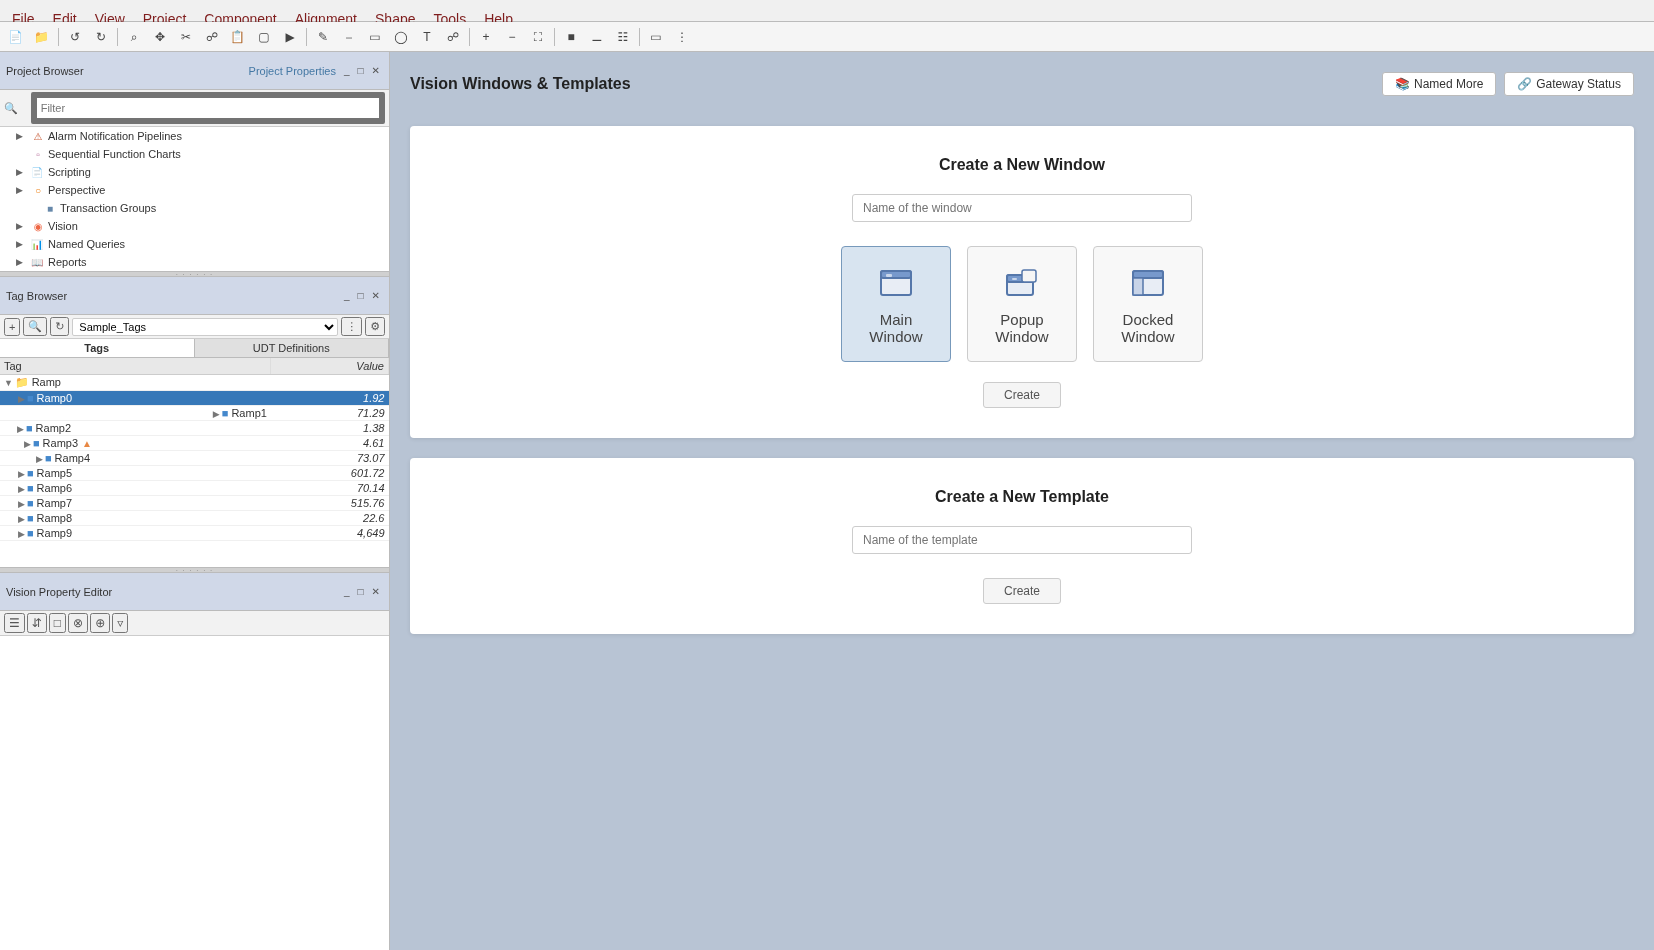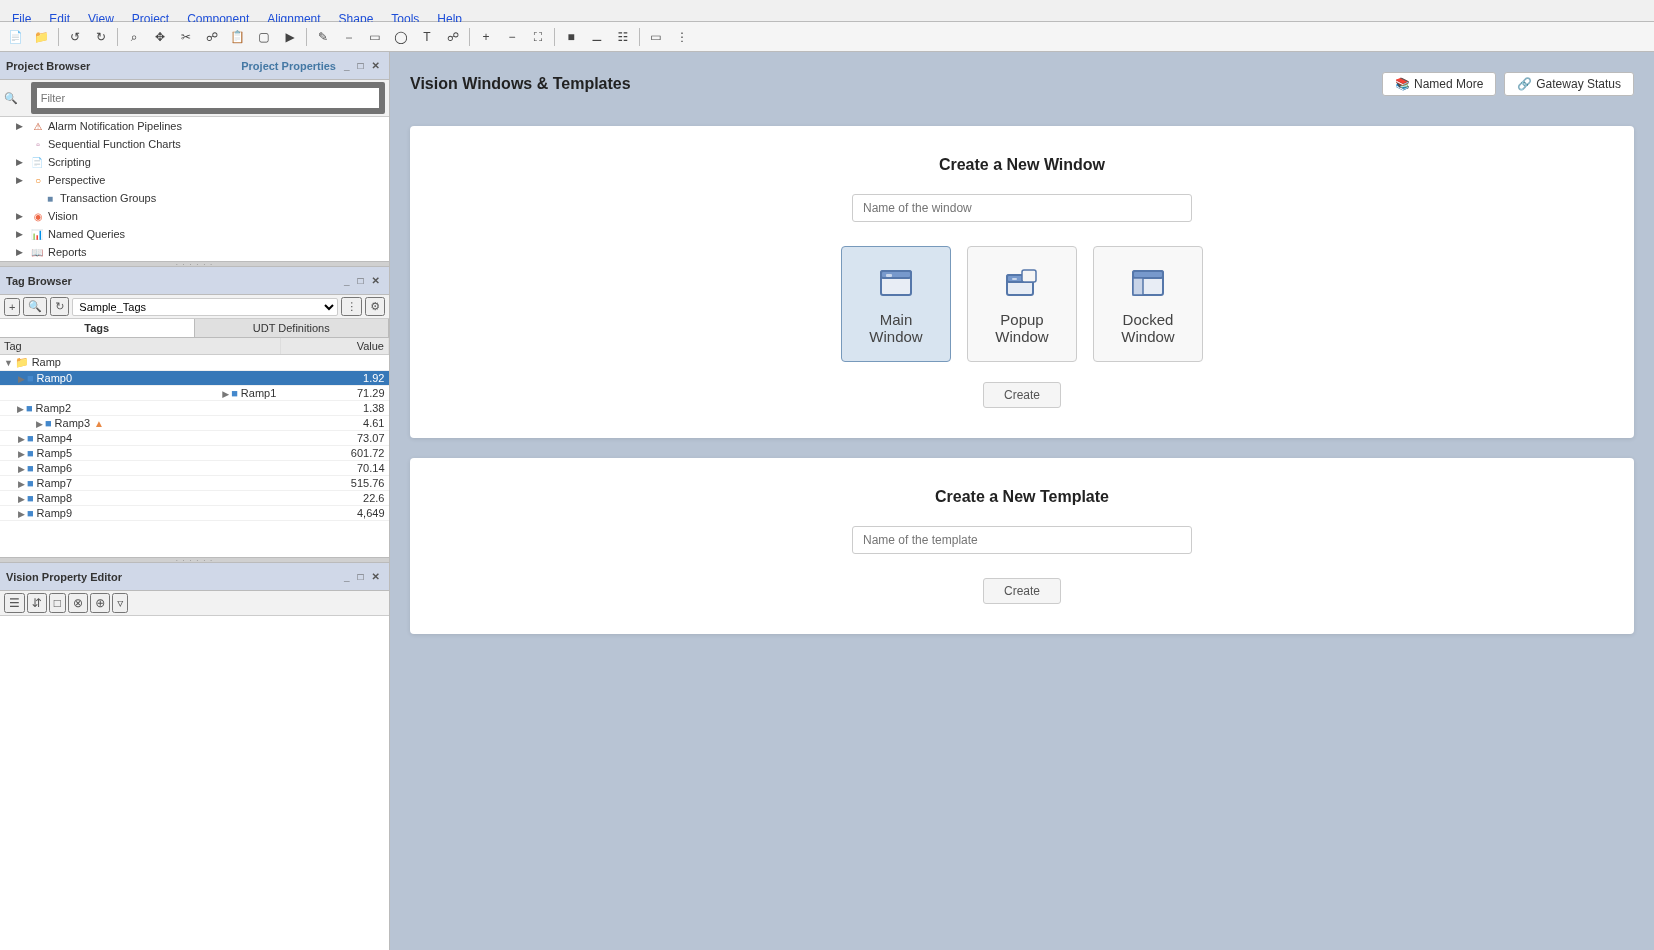--- a/index.html
+++ b/index.html
@@ -1,35 +1,35 @@
 <!DOCTYPE html>
 <html><head>
   <meta charset="utf-8">
   <style>
     * { box-sizing: border-box; margin: 0; padding: 0; }
     body { font-family: 'Segoe UI', Arial, sans-serif; font-size: 12px; background: #d4d4d4; display: flex; flex-direction: column; height: 950px; overflow: hidden; color: #333; }
 
     
     .menu-bar { display: flex; align-items: center; background: #f0f0f0; border-bottom: 1px solid #bbb; height: 22px; padding: 0 4px; gap: 2px; flex-shrink: 0; }
-    .menu-item { padding: 2px 8px; cursor: pointer; font-size: 12px; color: #1d4ed8; margin-top: 16px; }
+    .menu-item { padding: 2px 8px; cursor: pointer; font-size: 14px; color: #7f1d1d; margin-top: 16px; }
 
     
     .toolbar { display: flex; align-items: center; background: #f5f5f5; border-bottom: 1px solid #bbb; height: 30px; padding: 0 4px; gap: 2px; flex-shrink: 0; flex-wrap: wrap; }
     .toolbar-btn { width: 24px; height: 22px; display: flex; align-items: center; justify-content: center; background: transparent; border: 1px solid transparent; cursor: pointer; font-size: 12px; color: #444; border-radius: 2px; }
     .toolbar-sep { width: 1px; height: 18px; background: #bbb; margin: 0 2px; }
 
     
     .main-layout { display: flex; flex: 1; overflow: hidden; }
 
     
     .left-sidebar { width: 390px; display: flex; flex-direction: column; background: #e8e8e8; border-right: 1px solid #bbb; flex-shrink: 0; }
 
     
     .panel { display: flex; flex-direction: column; }
-    .panel-header { display: flex; align-items: center; justify-content: space-between; background: #d0d8e8; border-bottom: 1px solid #bbb; padding: 3px 6px; font-size: 11px; font-weight: bold; color: #333; height: 28px; }
+    .panel-header { display: flex; align-items: center; justify-content: space-between; background: #d0d8e8; border-bottom: 1px solid #bbb; padding: 3px 6px; font-size: 11px; font-weight: normal; color: #333; height: 38px; }
     .panel-header-left { display: flex; align-items: center; gap: 4px; }
     .panel-controls { display: flex; gap: 2px; align-items: center; }
     .panel-btn { font-size: 10px; cursor: pointer; color: #555; padding: 1px 3px; }
     .filter-row { display: flex; align-items: center; background: #f2f2f2; border-bottom: 1px solid #ccc; padding: 2px 4px; }
     .filter-input { flex: 1; border: 6px solid #737373; border-radius: 2px; padding: 4px 4px; font-size: 11px; background: white; margin-left: 10px; }
 
     
     .tree-container { flex: 1; overflow-y: auto; background: white; }
     .tree-item { display: flex; align-items: center; padding: 2px 4px; cursor: pointer; font-size: 11px; gap: 3px; }
     .tree-arrow { width: 12px; font-size: 9px; color: #666; }
@@ -48,21 +48,21 @@
     .tag-tool-btn { font-size: 11px; cursor: pointer; padding: 1px 3px; color: #555; }
     .tag-select { font-size: 11px; border: 1px solid #ccc; border-radius: 2px; background: white; padding: 1px 2px; flex: 1; }
     .tag-tabs { display: flex; background: #e0e0e0; border-bottom: 1px solid #bbb; }
     .tag-tab { flex: 1; text-align: center; padding: 3px 0; font-size: 11px; cursor: pointer; border-right: 1px solid #bbb; }
     .tag-tab.active { background: white; font-weight: bold; }
     .tag-table { flex: 1; overflow-y: auto; background: white; }
     table { width: 100%; border-collapse: collapse; }
     th { background: #e8e8e8; border-bottom: 1px solid #ccc; padding: 2px 4px; font-size: 11px; text-align: left; font-weight: normal; border-right: 1px solid #ddd; position: sticky; top: 0; }
     td { padding: 1px 4px; font-size: 11px; border-bottom: 1px solid #f0f0f0; }
     tr.selected td { background: #3778b8; color: white; }
-    td:last-child, th:last-child { text-align: right; }
+    td:last-child, th:last-child { text-align: right; font-style: italic; }
 
     
     .prop-editor { display: flex; flex-direction: column; flex: 1; min-height: 100px; }
     .prop-toolbar { display: flex; align-items: center; background: #f2f2f2; border-bottom: 1px solid #ccc; padding: 2px 4px; gap: 2px; }
     .prop-tool-btn { font-size: 12px; cursor: pointer; padding: 1px 3px; color: #555; }
     .prop-content { flex: 1; background: white; }
 
     
     .main-content { flex: 1; background: #b8c4d4; overflow-y: auto; padding: 20px; display: flex; flex-direction: column; gap: 20px; }
 
@@ -251,25 +251,25 @@
               </tr>
               <tr>
                 <td style="padding-left: 18px; text-align: right;"><span style="margin-right:2px; font-size:9px; color:#777;">▶</span><span style="color:#4488cc; margin-right:3px;">■</span><span>Ramp1</span></td>
                 <td style="text-align: right;">71.29</td>
               </tr>
               <tr>
                 <td style="padding-left: 17px;"><span style="margin-right:2px; font-size:9px; color:#777;">▶</span><span style="color:#4488cc; margin-right:3px;">■</span><span>Ramp2</span></td>
                 <td style="text-align: right;">1.38</td>
               </tr>
               <tr>
-                <td style="padding-left: 36px;"><span style="margin-right:2px; font-size:9px; color:#777;">▶</span><span style="color:#4488cc; margin-right:3px;">■</span><span>Ramp3</span><span style="color:#e88844; margin-left:4px; font-size:10px;">▲</span></td>
+                <td style="padding-left: 24px;"><span style="margin-right:2px; font-size:9px; color:#777;">▶</span><span style="color:#4488cc; margin-right:3px;">■</span><span>Ramp3</span><span style="color:#e88844; margin-left:4px; font-size:10px;">▲</span></td>
                 <td style="text-align: right;">4.61</td>
               </tr>
               <tr>
-                <td style="padding-left: 18px;"><span style="margin-right:2px; font-size:9px; color:#777;">▶</span><span style="color:#4488cc; margin-right:3px;">■</span><span>Ramp4</span></td>
+                <td style="padding-left: 36px;"><span style="margin-right:2px; font-size:9px; color:#777;">▶</span><span style="color:#4488cc; margin-right:3px;">■</span><span>Ramp4</span></td>
                 <td style="text-align: right;">73.07</td>
               </tr>
               <tr>
                 <td style="padding-left: 18px;"><span style="margin-right:2px; font-size:9px; color:#777;">▶</span><span style="color:#4488cc; margin-right:3px;">■</span><span>Ramp5</span></td>
                 <td style="text-align: right;">601.72</td>
               </tr>
               <tr>
                 <td style="padding-left: 18px;"><span style="margin-right:2px; font-size:9px; color:#777;">▶</span><span style="color:#4488cc; margin-right:3px;">■</span><span>Ramp6</span></td>
                 <td style="text-align: right;">70.14</td>
               </tr>

